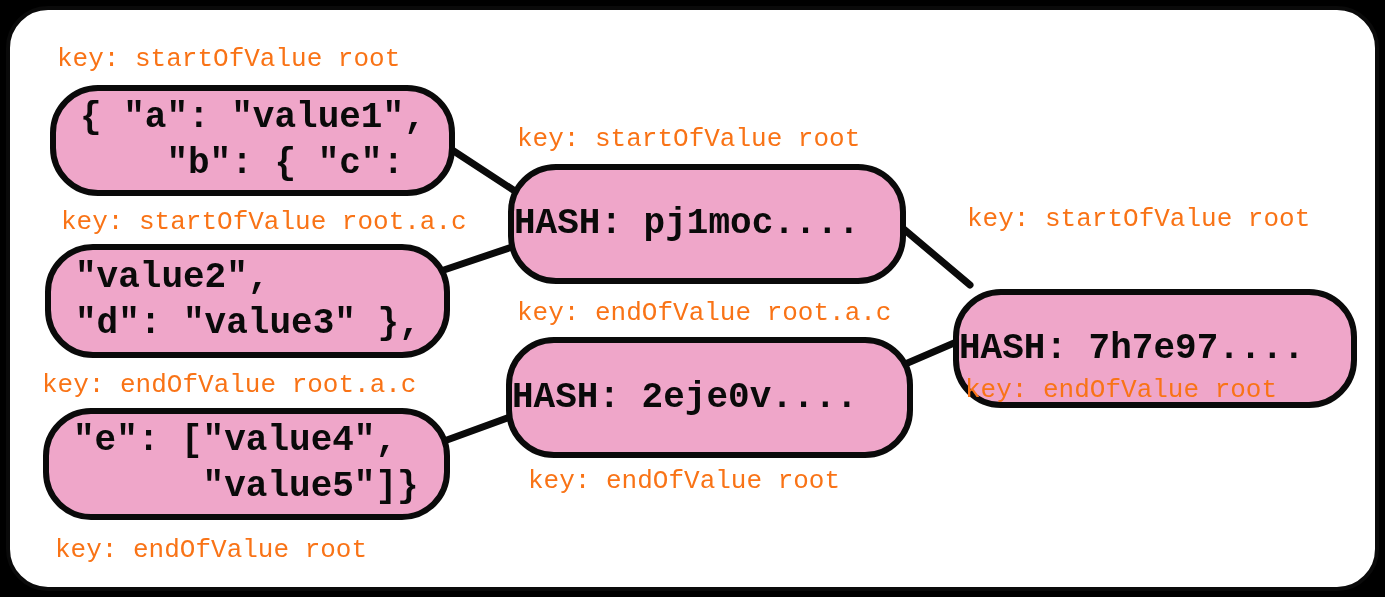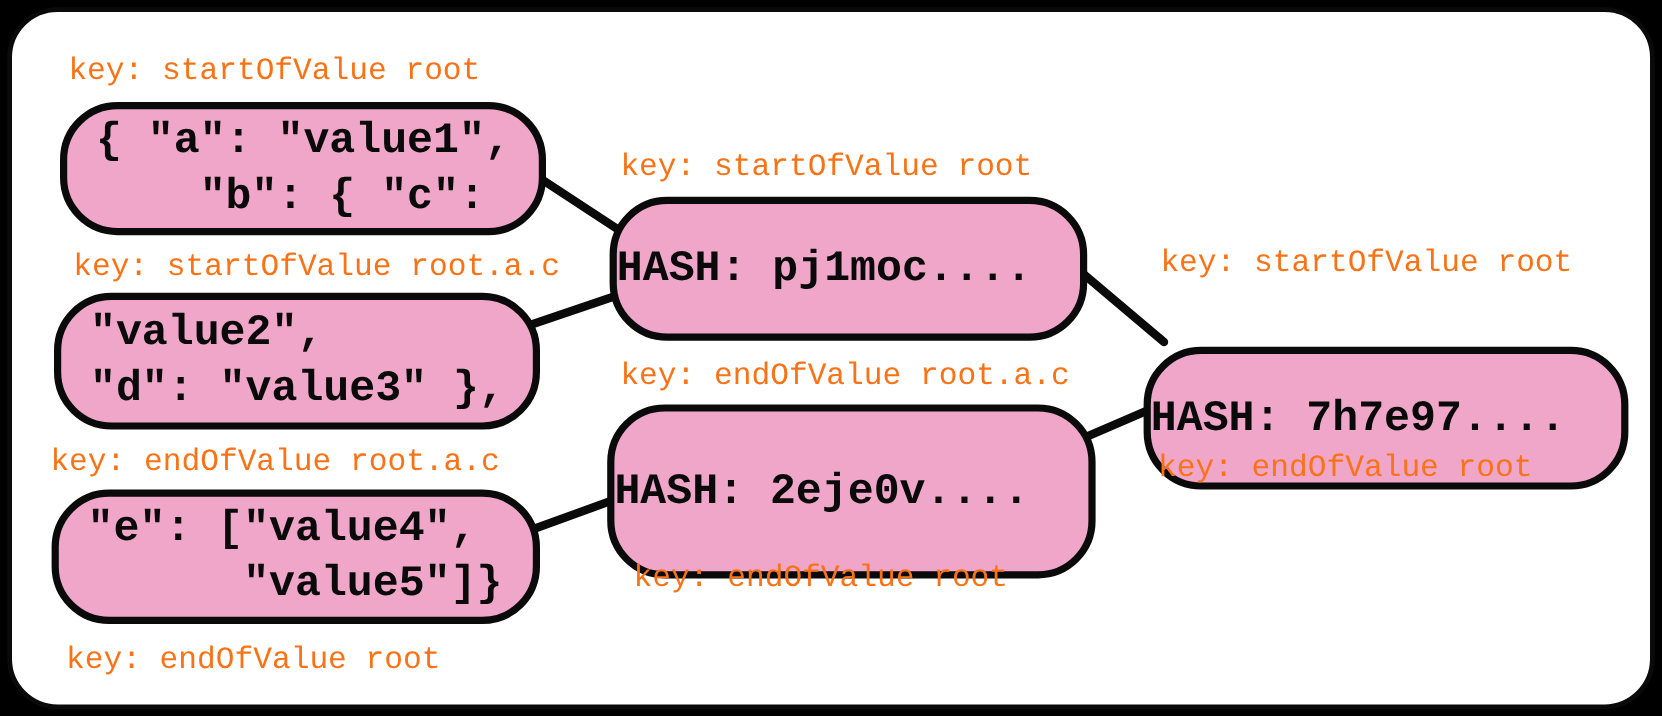--- a/index.html
+++ b/index.html
@@ -101,19 +101,19 @@
 
 <div class="node value" style="left:43px; top:408px; width:407px; height:112px;">
   <div class="nline">"e": ["value4",</div>
   <div class="nline">      "value5"]}</div>
 </div>
 
 <div class="node hash" style="left:508px; top:164px; width:398px; height:120px;">
   <div class="nline">HASH: pj1moc....</div>
 </div>
 
-<div class="node hash" style="left:506px; top:337px; width:407px; height:145px;">
+<div class="node hash" style="left:506px; top:337px; width:407px; height:121px;">
   <div class="nline">HASH: 2eje0v....</div>
 </div>
 
 <div class="node hash" style="left:953px; top:243px; width:404px; height:119px;margin-top:46px;">
   <div class="nline">HASH: 7h7e97....</div>
 </div>
 
 </body></html>

